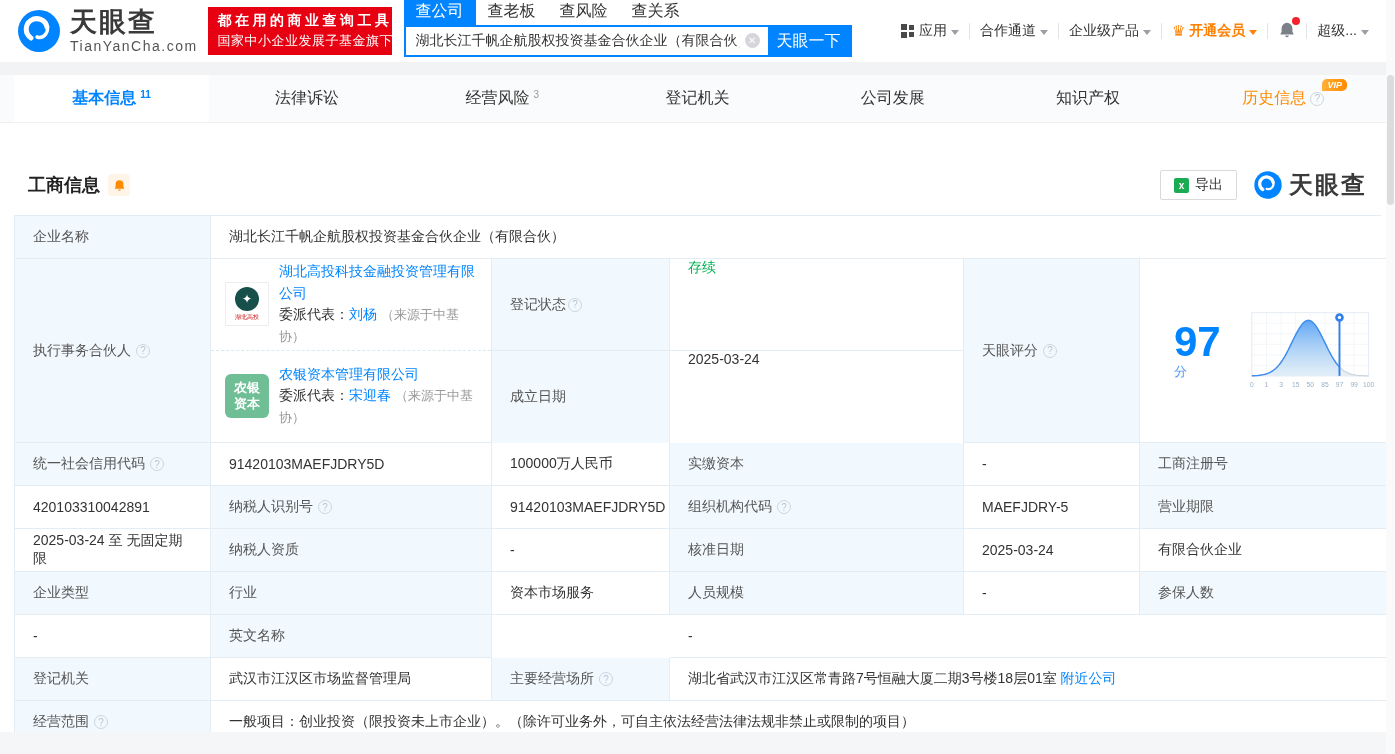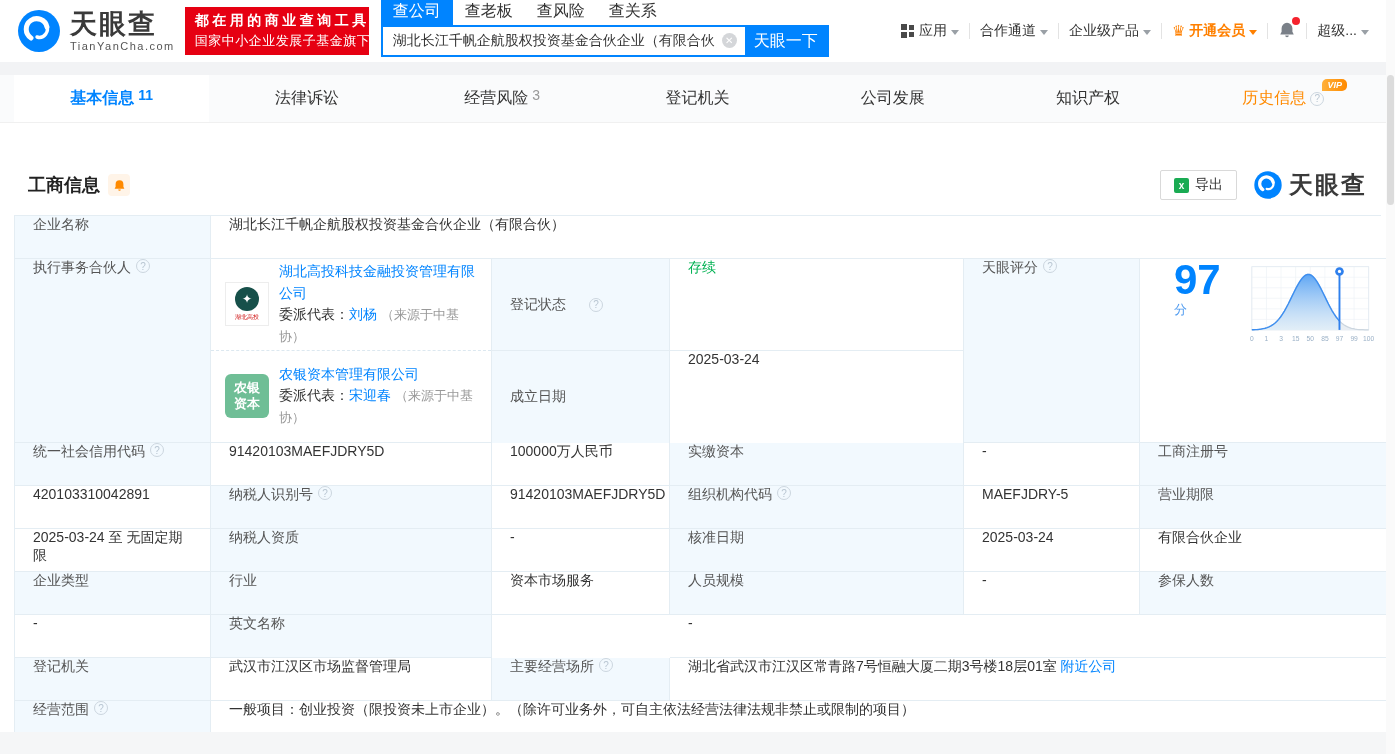--- a/index.html
+++ b/index.html
@@ -3,21 +3,21 @@
 <meta charset="utf-8">
 <style>
   * { margin:0; padding:0; box-sizing:border-box; }
   html,body { width:1395px; height:754px; overflow:hidden; background:#fff;
     font-family:"Liberation Sans","DejaVu Sans",sans-serif; color:#333; }
 
   
   .topbar { height:62px; display:flex; align-items:center; padding:0 16px; position:relative; background:#fff; }
   .logo { display:flex; align-items:center; gap:8px; }
   .logo-txt .cn { font-size:27px; font-weight:bold; color:#3a3a3a; letter-spacing:2px; line-height:1; }
-  .logo-txt .en { font-size:11px; color:#555; letter-spacing:1.5px; margin-top:2px; }
+  .logo-txt .en { font-size:14px; color:#555; letter-spacing:1.5px; margin-top:2px; }
   .promo { background:#e60012; color:#fff; margin-left:10px; padding:5px 10px; width:184px; }
   .promo .l1 { font-size:14px; font-weight:bold; letter-spacing:3.5px; white-space:nowrap; }
   .promo .l2 { font-size:13px; letter-spacing:0.5px; white-space:nowrap; margin-top:2px; }
 
   .searchwrap { margin-left:12px; width:448px; position:relative; top:-1px; }
   .stabs { display:flex; align-items:flex-end; height:22px; }
   .stab { font-size:16px; color:#333; padding:3px 12px; cursor:pointer; }
   .stab.active { background:#0084ff; color:#fff; }
   .sbox { display:flex; border:2px solid #0084ff; height:32px; }
   .sbox input { flex:1; border:none; outline:none; font-size:14px; padding:0 28px 0 10px;
@@ -36,21 +36,21 @@
   .bell-wrap { position:relative; padding:0 10px; cursor:pointer; }
   .bell-dot { position:absolute; top:-4px; right:6px; width:8px; height:8px; border-radius:50%; background:#f5222d; }
 
   .gstrip { height:13px; background:#f2f3f5; }
 
   
   .ptabs { height:48px; background:#fafbfc; display:flex; padding:0 14px; border-bottom:1px solid #f0f0f0; }
   .ptab { flex:1; display:flex; align-items:center; justify-content:center; gap:4px;
     font-size:16px; color:#333; cursor:pointer; position:relative; }
   .ptab.active { background:#fff; color:#0084ff; font-weight:bold; }
-  .ptab .cnt { font-size:14px; color:#999; margin-top:-8px; }
+  .ptab .cnt { font-size:10px; color:#999; margin-top:-8px; }
   .ptab.active .cnt { color:#0084ff; }
   .ptab.orange { color:#ff8a00; }
   .vip-badge { position:absolute; top:4px; right:34px; background:linear-gradient(90deg,#ffb03a,#ff8a00);
     color:#fff; font-size:9px; font-style:italic; font-weight:bold; padding:1px 5px;
     border-radius:5px 5px 5px 0; }
 
   .qmark { display:inline-flex; width:14px; height:14px; border-radius:50%; border:1px solid #ccd6df;
     color:#b9c6d2; font-size:10px; align-items:center; justify-content:center; flex:none; cursor:pointer; }
 
   
@@ -64,21 +64,21 @@
   .xls-ico { width:15px; height:15px; background:#1aab53; border-radius:2px; color:#fff; font-size:10px;
     font-weight:bold; display:flex; align-items:center; justify-content:center; }
   .wm { display:flex; align-items:center; gap:6px; }
   .wm .wm-txt { font-size:24px; font-weight:bold; color:#3a3a3a; letter-spacing:2px; }
 
   
   .tbl { margin:0 14px; border-top:1px solid #e4edf3; border-left:1px solid #e4edf3;
     display:grid; grid-template-columns:196px 281px 178px 294px 176px 1fr;
     grid-template-rows:43px 184px repeat(7,43px); font-size:14px; }
   .c { border-right:1px solid #e4edf3; border-bottom:1px solid #e4edf3; display:flex;
-    align-items:flex-start; padding:0 18px; background:#fff; }
+    align-items:center; padding:0 18px; background:#fff; }
   .lab { background:#f2f9fe; color:#555; gap:5px; }
   .sp5 { grid-column:2/7; }
   .sp3 { grid-column:4/7; }
   .dash { color:#333; }
   a.lnk { color:#0084ff; text-decoration:none; cursor:pointer; }
   .green { color:#00b152; }
 
   
   .pcell { grid-column:2/3; grid-row:2/3; border-right:1px solid #e4edf3; border-bottom:1px solid #e4edf3;
     display:flex; flex-direction:column; }
@@ -93,21 +93,21 @@
   .plogo1 .cap { font-size:6px; color:#c00; margin-top:2px; letter-spacing:0; white-space:nowrap; }
   .plogo2 { width:44px; height:44px; border-radius:6px; background:#6fbe96; color:#fff; flex:none;
     font-size:13px; font-weight:bold; line-height:1.25; display:flex; flex-direction:column;
     align-items:center; justify-content:center; cursor:pointer; }
 
   
   .sdcell { grid-column:3/5; grid-row:2/3; display:grid; grid-template-columns:178px 1fr;
     grid-template-rows:92px 92px; }
   .sdcell .top { border-bottom:1px solid #e4edf3; }
   .sdcell .c:last-child, .sdcell .bot-v { border-right:1px solid #e4edf3; }
-  .sd-lab { background:#f2f9fe; color:#555; gap:23px; border-right:1px solid #e4edf3; display:flex;
+  .sd-lab { background:#f2f9fe; color:#555; gap:2px; border-right:1px solid #e4edf3; display:flex;
     align-items:center; padding:0 18px; }
   .sd-val { display:flex; align-items:flex-start; padding:0 18px; border-right:1px solid #e4edf3; background:#fff; }
 
   .sc-lab { grid-column:5/6; grid-row:2/3; }
   .sc-val { grid-column:6/7; grid-row:2/3; gap:16px; padding-left:34px; }
   .score-num { font-size:42px; font-weight:bold; color:#0084ff; line-height:1; }
   .score-unit { font-size:13px; color:#4f9bf0; }
 
   
   .footstrip { position:absolute; left:0; right:0; bottom:0; height:22px; background:#f5f6f7; }

